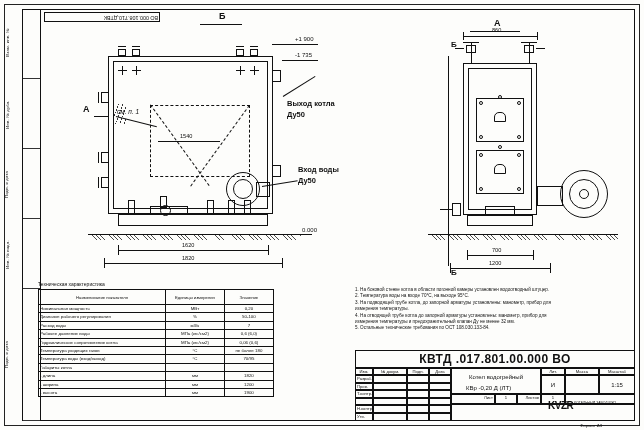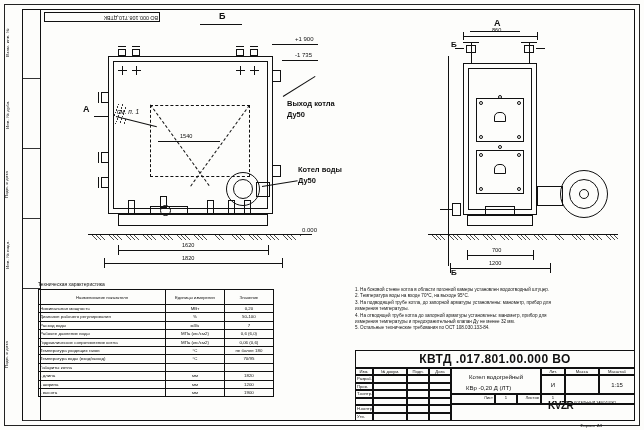--- a/index.html
+++ b/index.html
@@ -134,21 +134,21 @@
   <div class="t lbl-big" style="left:83px;top:104px;">А</div>
   <div class="ln" style="left:94px;top:116px;width:14px;height:1px;"></div>
 
   <div class="t it" style="left:117px;top:108px;font-size:6.5px;">см. п. 1</div>
   <div class="ln" style="left:116px;top:116px;width:42px;height:1px;transform:rotate(14deg);transform-origin:left center;"></div>
 
   <div class="t cap" style="left:287px;top:99px;">Выход котла</div>
   <div class="t cap" style="left:287px;top:110px;">Ду50</div>
   <div class="ln" style="left:283px;top:96px;width:38px;height:1px;transform:rotate(-32deg);transform-origin:left center;"></div>
 
-  <div class="t cap" style="left:298px;top:165px;">Котел воды</div>
+  <div class="t cap" style="left:298px;top:165px;">Вход воды</div>
   <div class="t cap" style="left:298px;top:176px;">Ду50</div>
   <div class="ln" style="left:262px;top:186px;width:36px;height:1px;transform:rotate(-9deg);transform-origin:left center;"></div>
 
   <div class="ln" style="left:158px;top:141px;width:62px;height:1px;"></div>
   <div class="t" style="left:180px;top:133px;font-size:5.6px;">1540</div>
 
   <div class="ln" style="left:118px;top:250px;width:150px;height:1px;"></div>
   <div class="dimtick" style="left:118px;top:245px;height:10px;"></div>
   <div class="dimtick" style="left:268px;top:245px;height:10px;"></div>
   <div class="t" style="left:182px;top:242px;font-size:5.6px;">1620</div>

